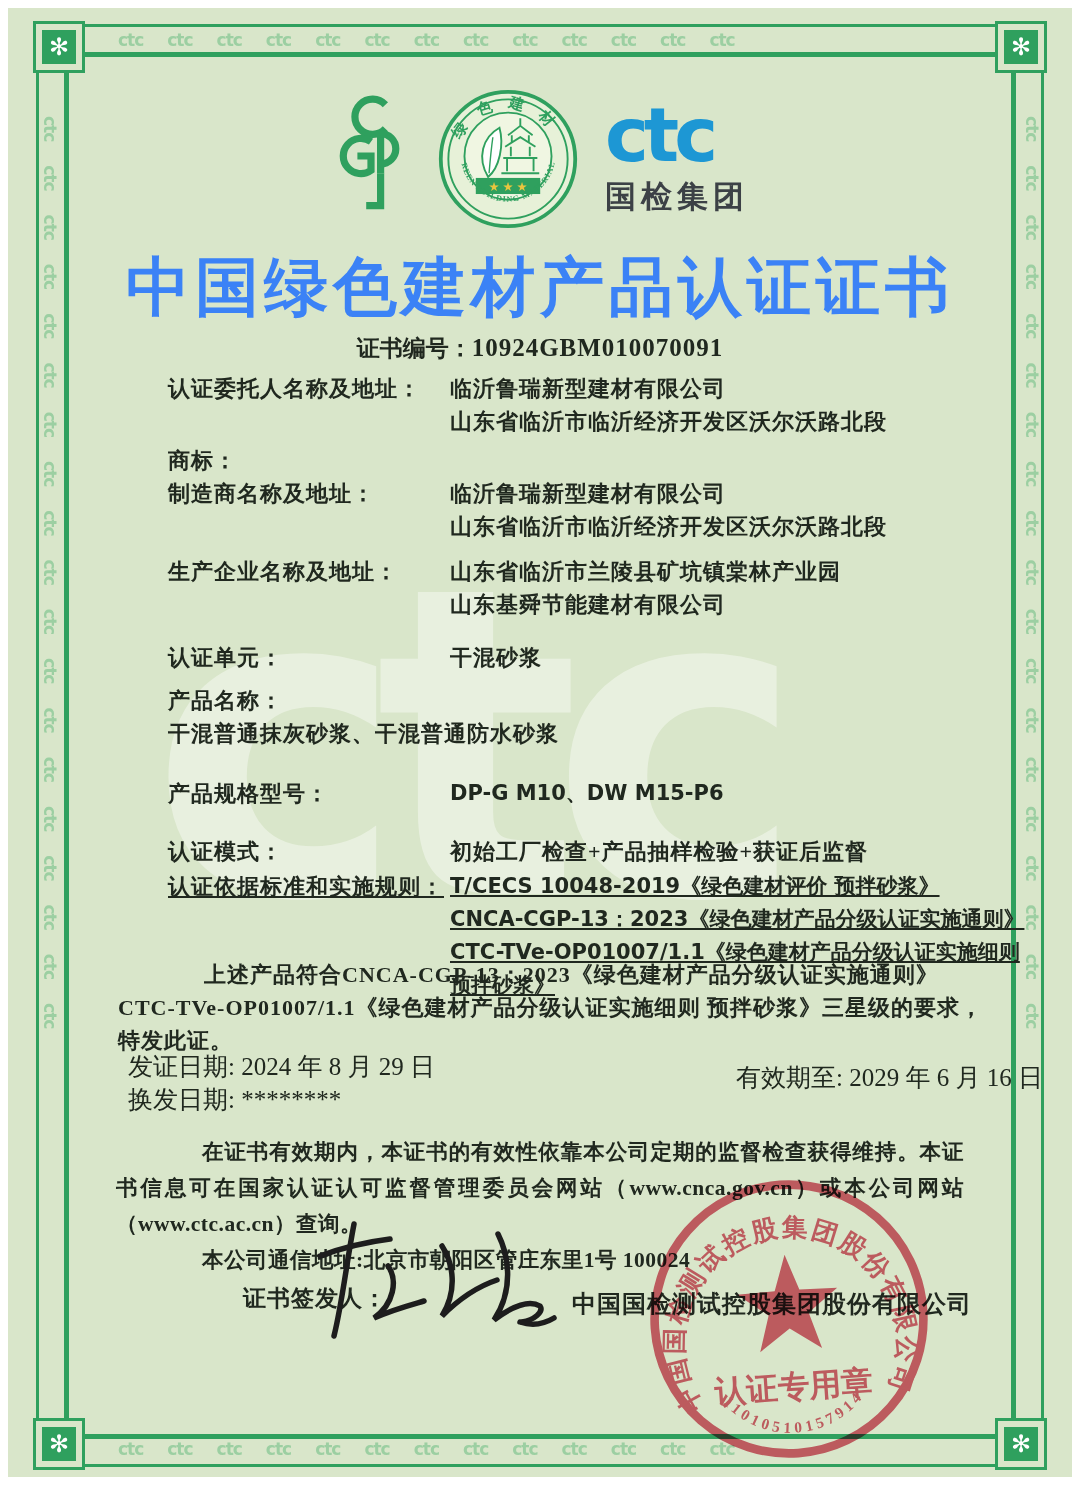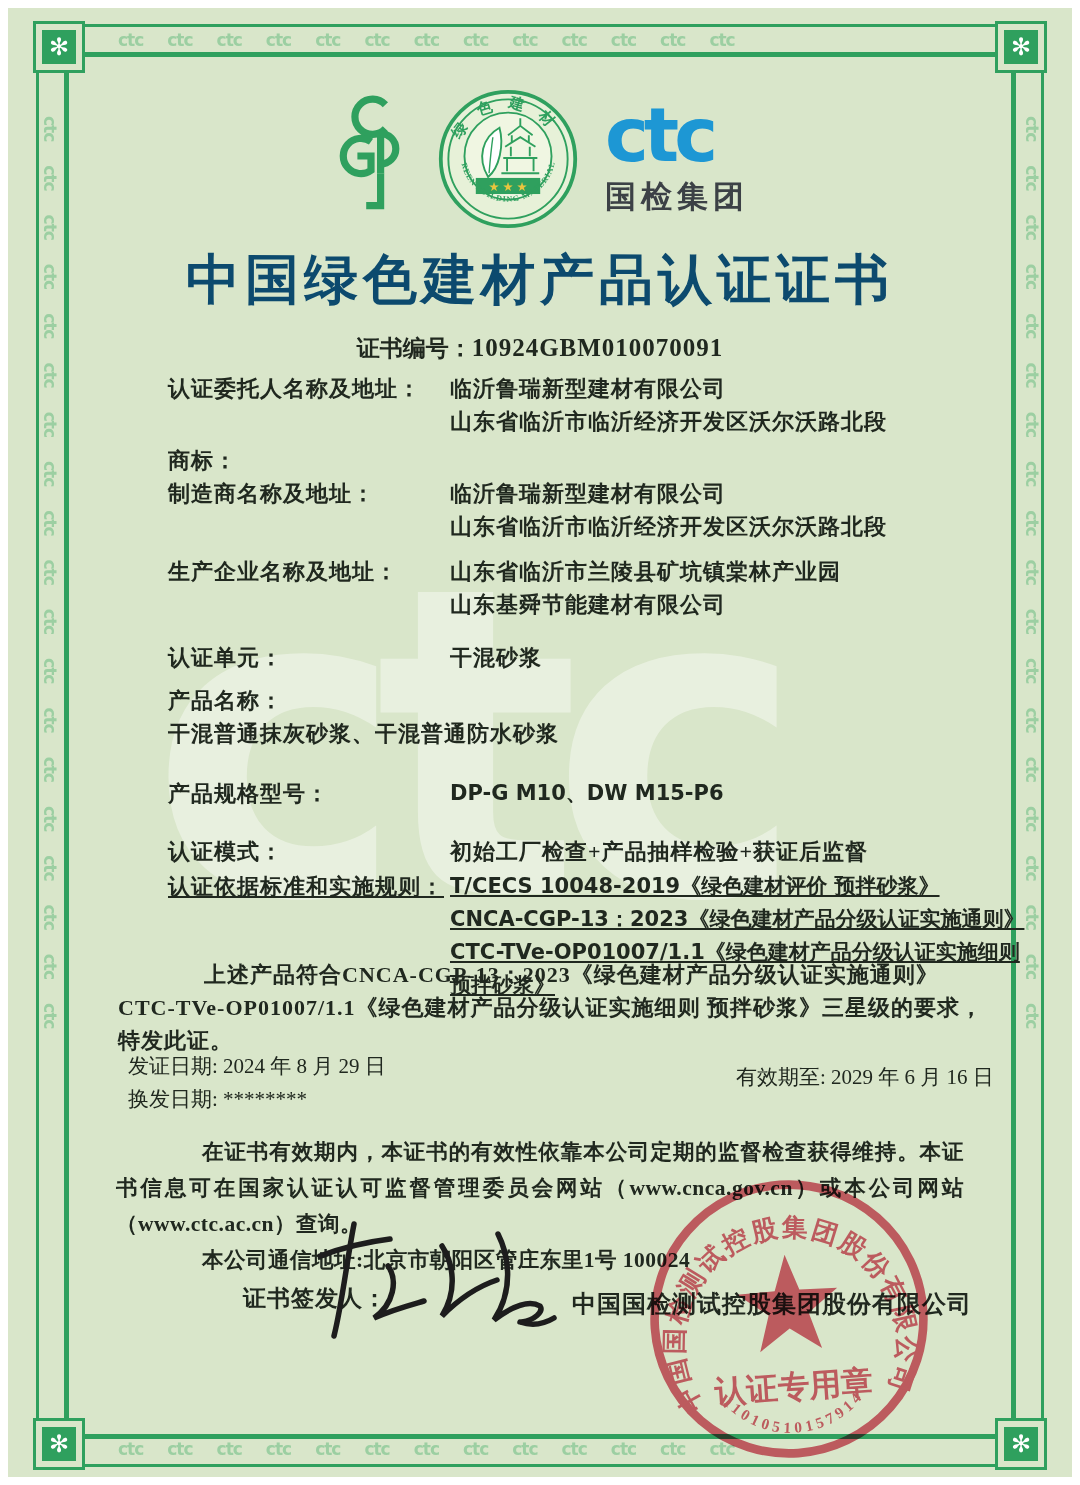--- a/index.html
+++ b/index.html
@@ -28,35 +28,35 @@
   .corner-tl{left:33px;top:21px;} .corner-tr{right:33px;top:21px;}
   .corner-bl{left:33px;bottom:15px;} .corner-br{right:33px;bottom:15px;}
   
   .content{position:absolute;inset:0;z-index:4;}
   .logos{position:absolute;top:88px;left:0;right:0;display:flex;justify-content:center;align-items:flex-start;gap:26px;}
   .ctc-logo{margin-top:12px;text-align:left;}
   .ctc-word{font-family:"DejaVu Sans","Liberation Sans",sans-serif;font-weight:900;font-size:74px;line-height:.95;
             letter-spacing:-5px;color:#1d97d4;}
   .ctc-sub{font-family:"DejaVu Sans","Liberation Sans",sans-serif;font-weight:700;font-size:31px;color:#3c4146;
            letter-spacing:5px;margin-top:6px;}
-  .title{position:absolute;top:244px;left:0;right:0;text-align:center;font-size:54px;font-weight:bold;
-         color:#0c4a6e;letter-spacing:5px;white-space:nowrap;}
+  .title{position:absolute;top:244px;left:0;right:0;text-align:center;font-size:64px;font-weight:bold;
+         color:#3b82f6;letter-spacing:5px;white-space:nowrap;}
   .certno{position:absolute;top:333px;left:0;right:0;text-align:center;font-size:23px;font-weight:bold;}
   .certno .num{font-family:"Liberation Serif","DejaVu Serif",serif;font-size:25px;letter-spacing:1px;}
   .fields{position:absolute;top:372px;left:168px;right:70px;}
   .frow{display:flex;align-items:flex-start;}
   .flabel{width:282px;flex:none;font-size:22px;font-weight:bold;letter-spacing:1px;line-height:33px;}
   .fvalue{flex:1;font-size:22px;font-weight:bold;letter-spacing:1px;line-height:33px;white-space:nowrap;}
   .latin{font-family:"DejaVu Sans","Liberation Sans",sans-serif;font-size:21px;letter-spacing:0;}
   .mt6{margin-top:6px;} .mt12{margin-top:12px;} .mt20{margin-top:20px;} .mt10{margin-top:10px;flex-direction:column;}
   .mt27{margin-top:27px;} .mt25{margin-top:25px;} .mt2{margin-top:2px;text-decoration:underline;}
   .statement{position:absolute;top:958px;left:118px;right:60px;font-size:22px;font-weight:bold;line-height:33px;
              letter-spacing:1px;white-space:nowrap;}
   .statement .ind{text-indent:86px;}
-  .dates{position:absolute;top:1050px;left:128px;right:0;font-size:21px;line-height:33px;}
+  .dates{position:absolute;top:1050px;left:128px;right:0;font-size:25px;line-height:33px;}
   .dates .valid{position:absolute;left:608px;top:11px;}
   .notice{position:absolute;top:1134px;left:116px;right:116px;font-size:21.5px;font-weight:bold;line-height:36px;
           letter-spacing:.5px;text-align:justify;}
   .notice .para{text-indent:86px;}
   .notice .addr{text-indent:86px;}
   .signer-label{position:absolute;left:196px;top:1283px;font-size:23px;font-weight:bold;letter-spacing:1px;margin-left:47px;}
   .signer-company{position:absolute;left:572px;top:1288px;font-size:24px;font-weight:bold;letter-spacing:1px;}
   .signature{position:absolute;left:292px;top:1208px;z-index:5;}
   .seal{position:absolute;left:645px;top:1175px;width:288px;height:288px;z-index:6;opacity:.88;
         mix-blend-mode:multiply;transform:rotate(-4deg);}

